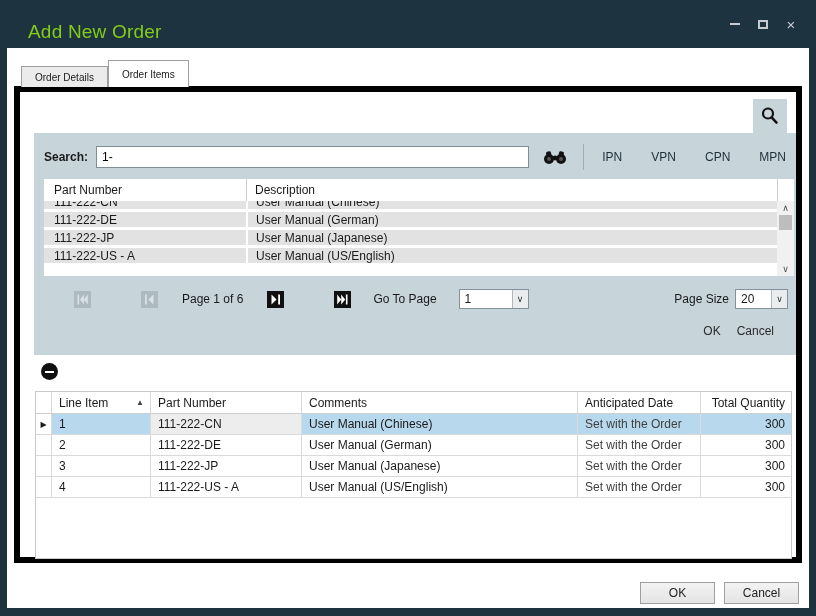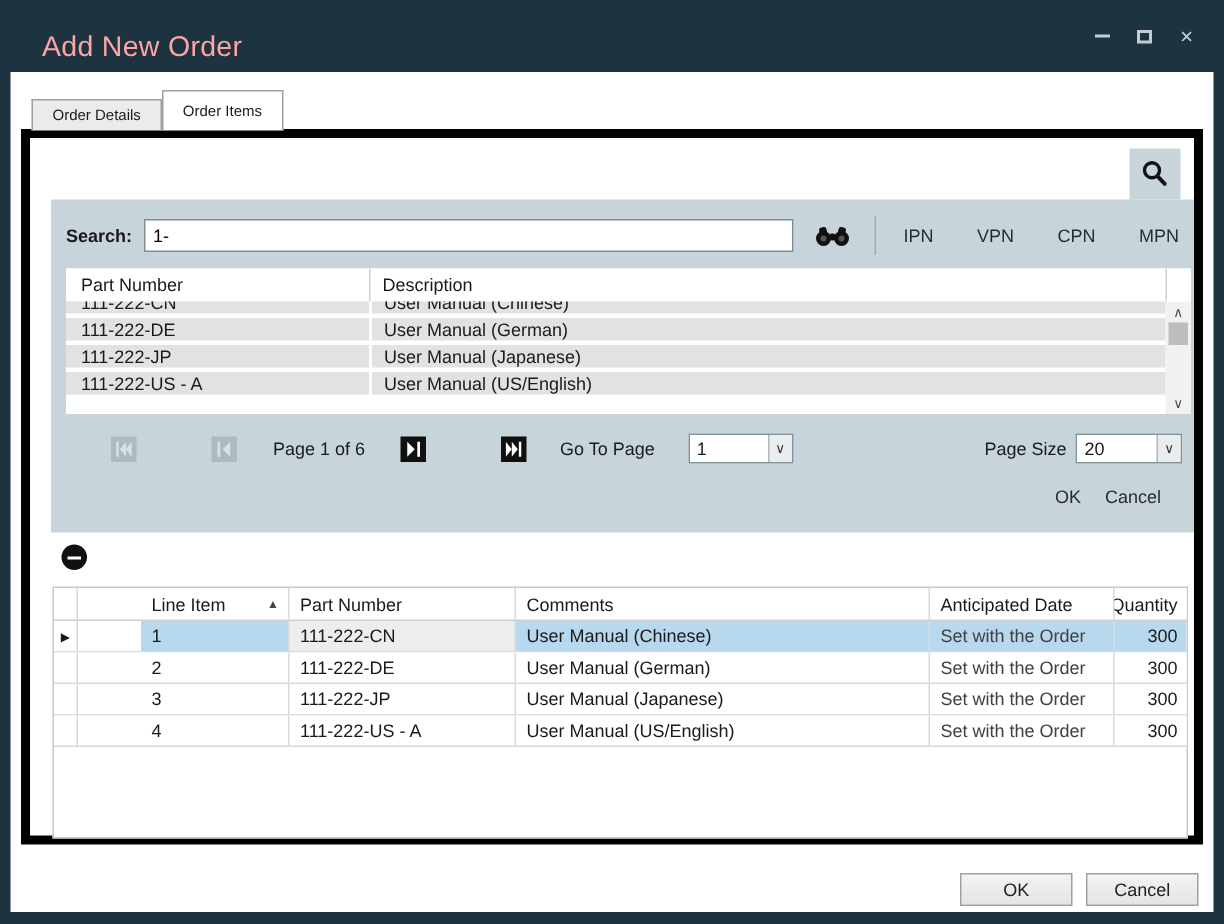--- a/index.html
+++ b/index.html
@@ -7,21 +7,21 @@
   body {
     background:#1d3340;
     font-family:"Liberation Sans", sans-serif;
     font-size:12px;
     color:#1a1a1a;
     position:relative;
   }
 
   
   .titlebar { position:absolute; left:0; top:0; width:816px; height:48px; background:#1d3340; }
-  .title { position:absolute; left:28px; top:21px; font-size:19px; font-weight:400; color:#fca5a5; letter-spacing:.2px; }
+  .title { position:absolute; left:28px; top:21px; font-size:19px; font-weight:400; color:#84cc16; letter-spacing:.2px; }
   .wincontrols { position:absolute; right:18px; top:0; height:48px; display:flex; align-items:center; gap:14px; }
   .winbtn { width:14px; height:14px; display:flex; align-items:center; justify-content:center; cursor:default; }
   .min-glyph { width:10px; height:2px; background:#c6ccd0; }
   .max-glyph { width:10px; height:9px; border:2px solid #c6ccd0; }
   .close-glyph { color:#c6ccd0; font-size:15px; line-height:1; }
 
   
   .content { position:absolute; left:7px; top:48px; width:802px; height:560px; background:#ffffff; }
 
   
@@ -67,38 +67,38 @@
   .pager { position:absolute; left:0; top:156px; width:762px; height:20px; display:flex; align-items:center; padding:0 8px 0 40px;gap:16px; }
   .pgbtn { width:17px; height:17px; display:flex; align-items:center; justify-content:center; }
   .pgbtn.on { background:#101010; }
   .pgbtn.off { background:#aebac2; }
   .pg-gap { width:18px; }
   .pg-status { margin:0 8px; }
   .pg-label { margin:0 6px 0 6px; }
   .combo { display:flex; height:20px; border:1px solid #82929b; background:#fff; }
   .combo-val { display:flex; align-items:center; padding:0 5px; }
   .combo-goto .combo-val { width:52px; }
-  .combo-size .combo-val { width:53px; }
+  .combo-size .combo-val { width:35px; }
   .combo-btn { width:16px; background:#e9edee; border-left:1px solid #aeb8bd; display:flex; align-items:center; justify-content:center; font-size:9px; color:#333; }
   .pg-right { margin-left:auto; display:flex; align-items:center; }
 
   .panel-links { position:absolute; right:22px; top:191px; display:flex; gap:16px; color:#2b2b2b; }
   .plink { cursor:default; }
 
   
   .remove-btn { position:absolute; left:21px; top:271px; width:17px; height:17px; border-radius:50%; background:#101010; display:flex; align-items:center; justify-content:center; }
   .remove-bar { width:9px; height:2px; background:#ffffff; }
 
   
   .grid { position:absolute; left:15px; top:299px; width:757px; height:168px; border:1px solid #c9c9c9; background:#fff; }
   .grow { display:flex; height:21px; border-bottom:1px solid #dadada; background:#fff; }
   .grow.header { height:22px; border-bottom:1px solid #cfcfcf; }
   .gc { display:flex; align-items:center; padding-left:7px; border-right:1px solid #dadada; height:100%; overflow:hidden; white-space:nowrap; }
   .gc-sel { width:16px; padding-left:0; justify-content:center; }
-  .gc-line { width:99px;margin-left:42px; }
+  .gc-line { width:99px; }
   .gc-part { width:151px; }
   .gc-comm { width:276px; }
   .gc-date { width:123px; }
   .gc-qty  { flex:1; border-right:none; justify-content:flex-end; padding-right:6px; }
   .grow.header .gc-line { justify-content:space-between; padding-right:6px; }
   .sort-asc { font-size:8px; color:#444; }
   .muted { color:#404040; }
   .grow.selected .gc { background:#b8d8ee; }
   .grow.selected .gc-sel { background:#ffffff; }
   .grow.selected .gc-part { background:#ededed; }

